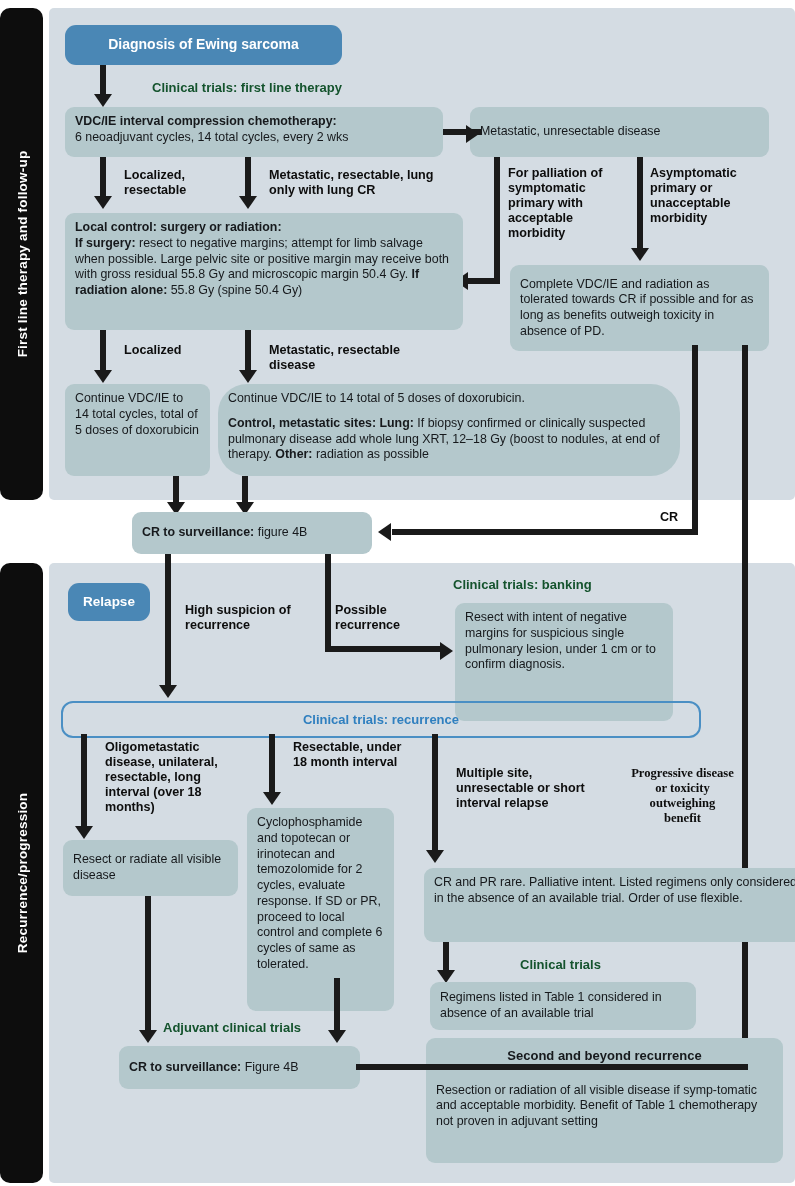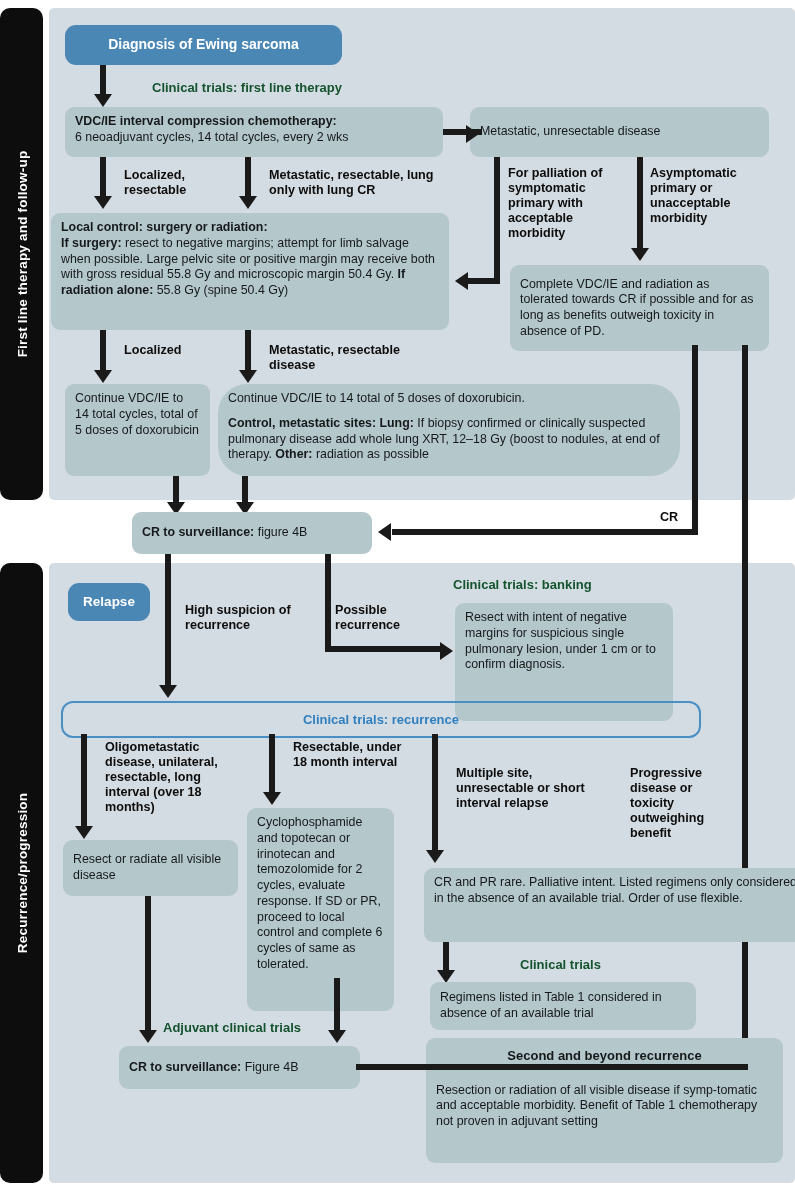--- a/index.html
+++ b/index.html
@@ -24,21 +24,21 @@
   .box.blue{background:#4a87b5;color:#ffffff;font-weight:bold;text-align:center;
             display:flex;align-items:center;justify-content:center;font-size:14px;
             border-radius:11px;}
   .box b{font-weight:bold;}
 
   
   .bluehead{position:absolute;color:#14532d;font-weight:bold;font-size:13px;white-space:nowrap;}
 
   
   .elabel{position:absolute;color:#0d0d0d;font-weight:bold;font-size:12.6px;line-height:1.2;}
-  .elabel.right{text-align:left;}
+  .elabel.right{text-align:center;font-family:Liberation Serif, serif;}
 
   
   .ctbar{position:absolute;border:2px solid #4a8fc4;border-radius:12px;background:transparent;
          display:flex;align-items:center;justify-content:center;}
   .ctbar span{color:#2f7fbf;font-weight:bold;font-size:13px;}
 
   
   .ln{position:absolute;background:#1a1a1a;}
   .vln{width:6px;}
   .hln{height:6px;}
@@ -96,21 +96,21 @@
 
   <div class="elabel" style="left:650px;top:166px;width:120px;">Asymptomatic primary or unacceptable morbidity</div>
 
   <div class="ln vln" style="left:494px;top:157px;width:6px;height:127px;"></div>
   <div class="ln hln" style="left:466px;top:278px;width:34px;height:6px;"></div>
   <div class="arrow ar-left" style="left:455px;top:272px;"></div>
 
   <div class="ln vln" style="left:637px;top:157px;width:6px;height:95px;"></div>
   <div class="arrow ar-down" style="left:631px;top:248px;"></div>
 
-  <div class="box" style="left:51px;top:213px;width:398px;height:117px;">
+  <div class="box" style="left:65px;top:213px;width:398px;height:117px;">
     <div><b>Local control: surgery or radiation:</b></div>
     <div>
       <b>If surgery:</b><span> resect to negative margins; attempt for limb salvage when possible. Large pelvic site or positive margin may receive both with gross residual 55.8 Gy and microscopic margin 50.4 Gy. </span><b>If radiation alone:</b><span> 55.8 Gy (spine 50.4 Gy)</span>
     </div>
   </div>
 
   <div class="box" style="left:510px;top:265px;width:259px;height:86px;display:flex;align-items:center;">
     <span>Complete VDC/IE and radiation as tolerated towards CR if possible and for as long as benefits outweigh toxicity in absence of PD.</span>
   </div>
 

